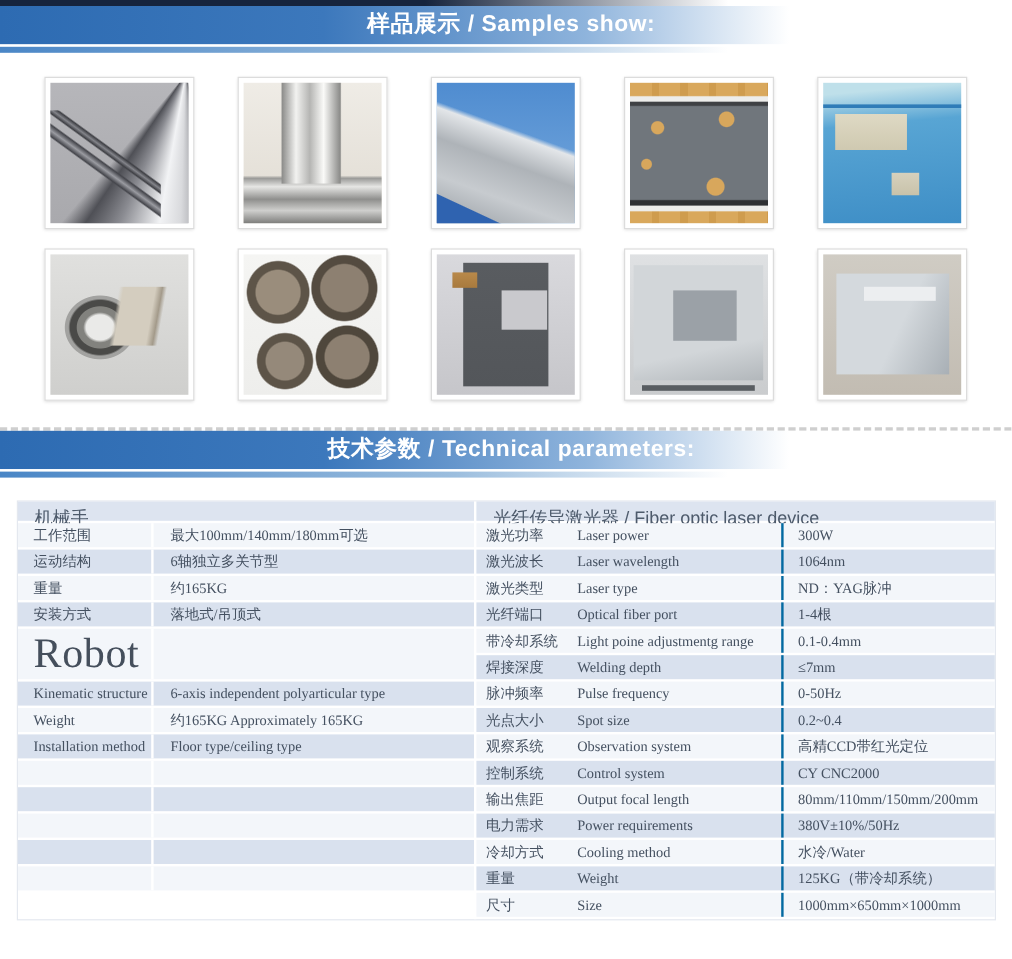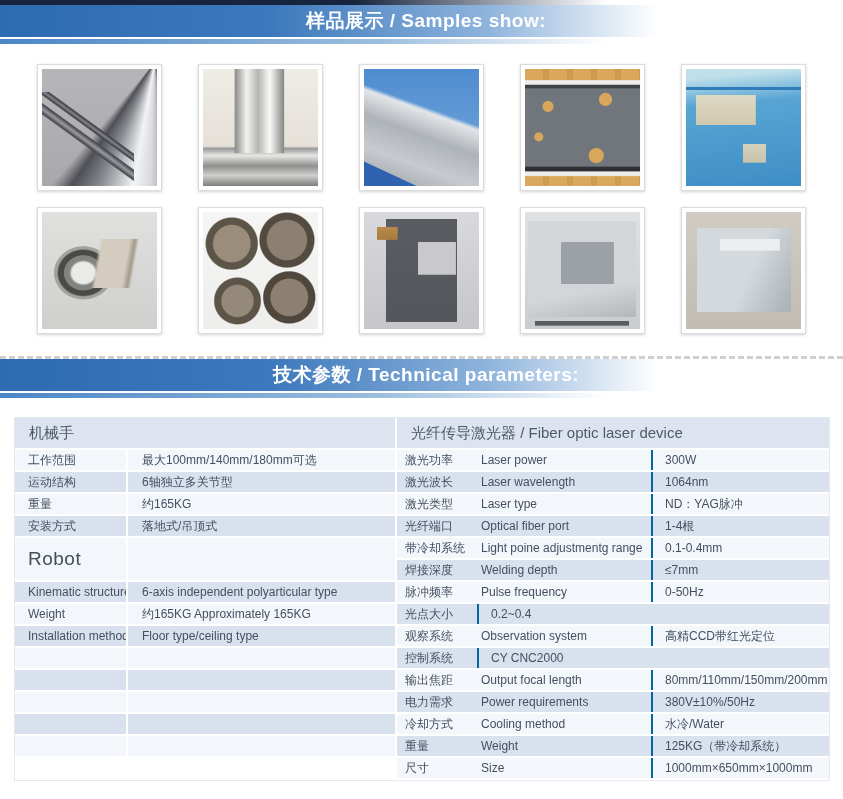--- a/index.html
+++ b/index.html
@@ -92,30 +92,30 @@
 
   
   .dashed-divider{margin-top:22px;border-top:3px dashed #cfcfcf;height:0;}
   .banner.second{}
 
   
   .params{margin:19px 0 0 14px;width:816px;display:flex;border:1px solid #e4e8ef;background:#fff;}
   .subtable{display:flex;flex-direction:column;}
   .subtable.left{width:380px;}
   .subtable.right{width:434px;border-left:2px solid #ffffff;}
-  .thead{height:30px;line-height:30px;background:var(--header-row);font-size:15px;color:#4d5a6b;padding-left:14px;margin-bottom:2px;white-space:nowrap;}
-  .lrow,.rrow{display:flex;height:20px;margin-bottom:2px;}
+  .thead{height:16px;line-height:30px;background:var(--header-row);font-size:15px;color:#4d5a6b;padding-left:14px;margin-bottom:2px;white-space:nowrap;}
+  .lrow,.rrow{display:flex;height:20px;margin-bottom:2px;font-family:Liberation Serif, serif;}
   .lrow.big{height:42px;}
   .lrow.light,.rrow.light{background:var(--stripe-light);}
   .lrow.blue,.rrow.blue{background:var(--stripe-blue);}
   .lrow.big{background:var(--stripe-light);}
   .cell{font-size:12px;line-height:20px;white-space:nowrap;overflow:hidden;color:var(--txt);}
   .lrow .lab{width:113px;padding-left:13px;border-right:2px solid #fff;}
   .lrow .val{flex:1;padding-left:14px;}
-  .lrow.big .lab{width:113px;font-size:19px;line-height:42px;color:#454f5c;letter-spacing:0.5px;border-right:2px solid #fff;overflow:visible;}
+  .lrow.big .lab{width:113px;font-size:35px;line-height:42px;color:#454f5c;letter-spacing:0.5px;border-right:2px solid #fff;overflow:visible;}
   .rrow .cn{width:80px;padding-left:8px;}
   .rrow .en{width:174px;padding-left:4px;}
   .rrow .val{flex:1;padding-left:12px;border-left:2px solid #0369a1;}
 </style>
 </head>
 <body>
 
 <div class="banner first">
   <div class="banner-darktop"></div>
   <div class="banner-band">
@@ -261,29 +261,31 @@
           <div class="cell en">Welding depth</div>
           <div class="cell val">≤7mm</div>
         </div>
         <div class="rrow light">
           <div class="cell cn">脉冲频率</div>
           <div class="cell en">Pulse frequency</div>
           <div class="cell val">0-50Hz</div>
         </div>
         <div class="rrow blue">
           <div class="cell cn">光点大小</div>
+          <div class="cell en">Spot size</div>
           <div class="cell val">0.2~0.4</div>
         </div>
         <div class="rrow light">
           <div class="cell cn">观察系统</div>
           <div class="cell en">Observation system</div>
           <div class="cell val">高精CCD带红光定位</div>
         </div>
         <div class="rrow blue">
           <div class="cell cn">控制系统</div>
+          <div class="cell en">Control system</div>
           <div class="cell val">CY CNC2000</div>
         </div>
         <div class="rrow light">
           <div class="cell cn">输出焦距</div>
           <div class="cell en">Output focal length</div>
           <div class="cell val">80mm/110mm/150mm/200mm</div>
         </div>
         <div class="rrow blue">
           <div class="cell cn">电力需求</div>
           <div class="cell en">Power requirements</div>

